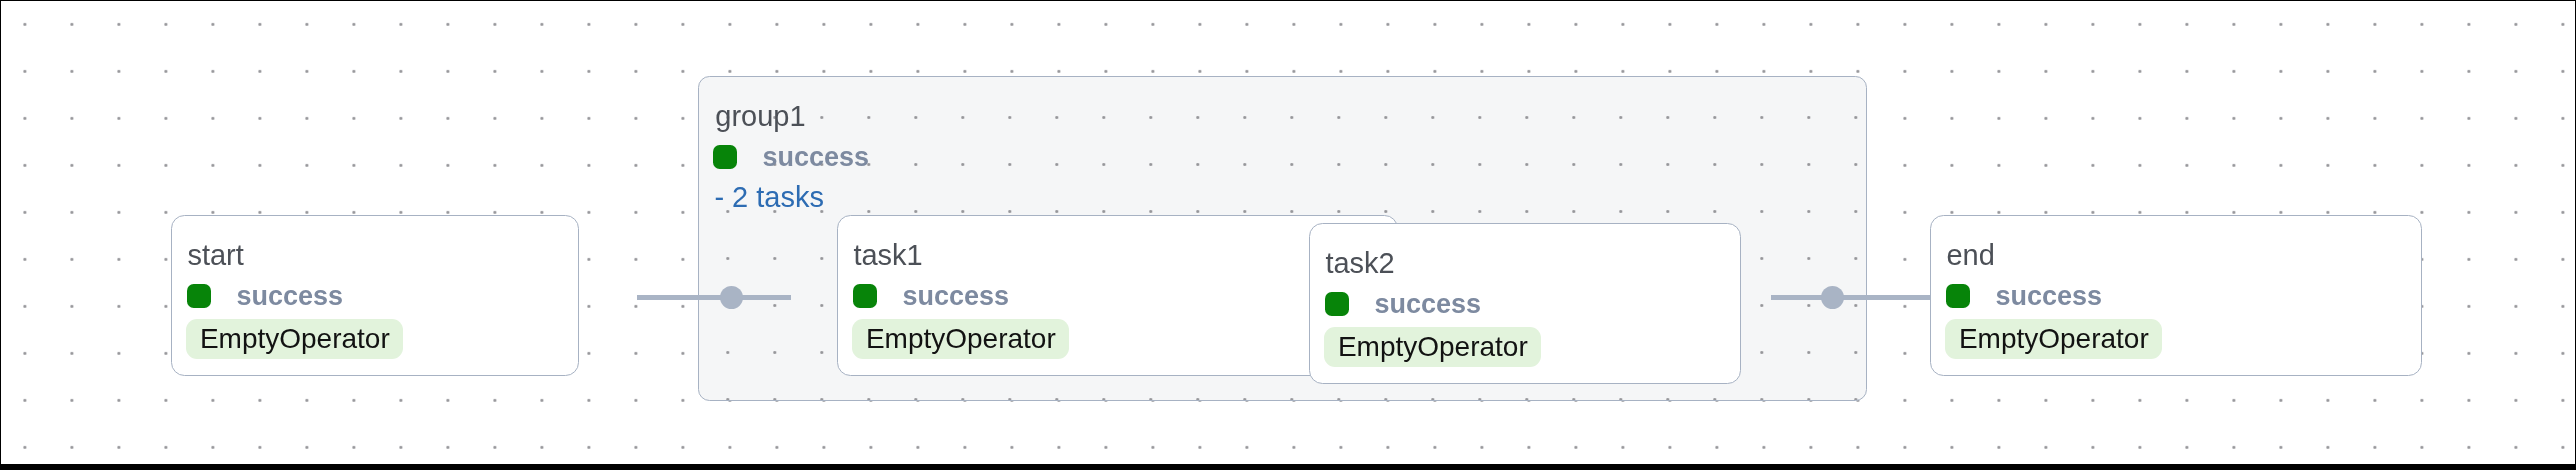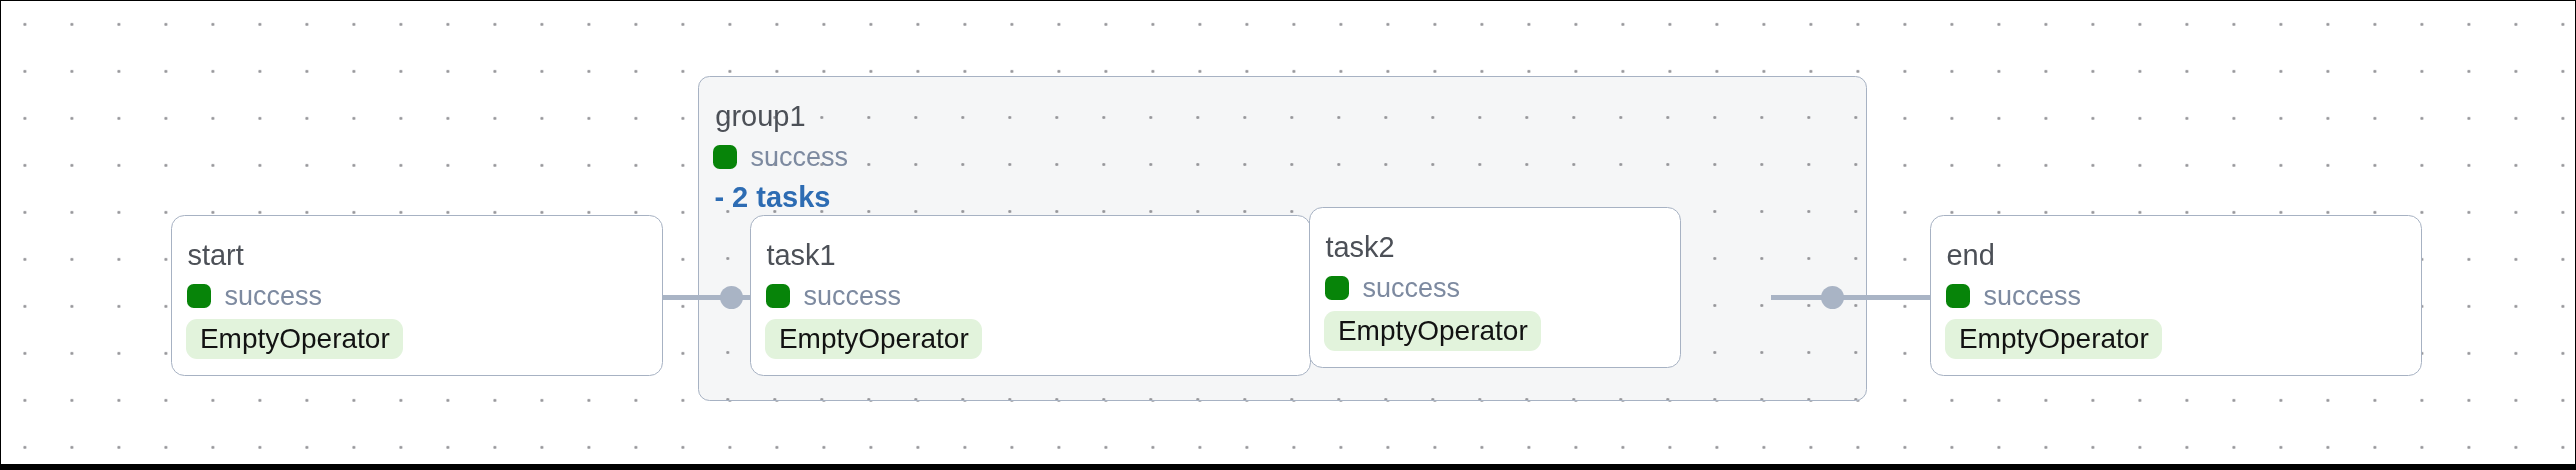--- a/index.html
+++ b/index.html
@@ -49,40 +49,40 @@
     z-index: 1;
     display: flex; flex-direction: column; align-items: flex-start;
   }
   .group-title {
     margin: 21px 0 0 16.3px;
     font-size: 29px; line-height: 37px;
     color: var(--title-text, #4c5057);
   }
   .status-row {
     margin: 7.7px 0 0 15.4px;
-    display: flex; align-items: center; gap: 13px;
+    display: flex; align-items: center; gap: 25px;
     height: 29px;
+    font-weight: bold;
   }
   .group .status-row { margin-left: 14.4px; }
   .status-square {
     width: 24px; height: 24px;
     border-radius: 6.7px;
     background: var(--success-green, #078409);
     flex: 0 0 auto;
   }
   .status-text {
     font-size: 27px;
     color: var(--status-text, #7d8aa0);
   }
   .group-toggle {
     margin: 9.6px 0 0 15.4px;
     font-size: 29px; line-height: 33px;
     color: var(--link-blue, #2d6cb3);
     cursor: pointer;
-    font-weight: bold;
   }
   .edge {
     position: absolute; top: 295px; height: 4.8px;
     background: var(--edge, #a9b4c5);
     z-index: 2;
   }
   .edge-1 { left: 637px; width: 154px; }
   .edge-2 { left: 1256px; width: 53px; }
   .edge-3 { left: 1771px; width: 159px; }
   .edge-dot {
@@ -96,23 +96,23 @@
   .node {
     position: absolute;
     height: 161px;
     background: var(--node-bg, #ffffff);
     border: 1.9px solid var(--node-border, #a7b2c3);
     border-radius: 13.5px;
     z-index: 4;
     display: flex; flex-direction: column; align-items: flex-start;
     cursor: pointer;
   }
-  .node-start { left: 171px;  top: 215px; width: 492px; }
-  .node-task1 { left: 750px;  top: 215px; width: 561px; }
-  .node-task2 { left: 1309px; top: 207px; width: 372px; }
+  .node-start { left: 171px;  top: 215px; width: 408px; }
+  .node-task1 { left: 837px;  top: 215px; width: 561px; }
+  .node-task2 { left: 1309px; top: 223px; width: 432px; }
   .node-end   { left: 1930px; top: 215px; width: 492px; }
   .node-title {
     margin: 21px 0 0 15.4px;
     font-size: 29px; line-height: 37px;
     color: var(--title-text, #4c5057);
   }
   .operator-pill {
     margin: 8.7px 0 0 14.4px;
     display: inline-block;
     font-size: 28px; line-height: 32px;

